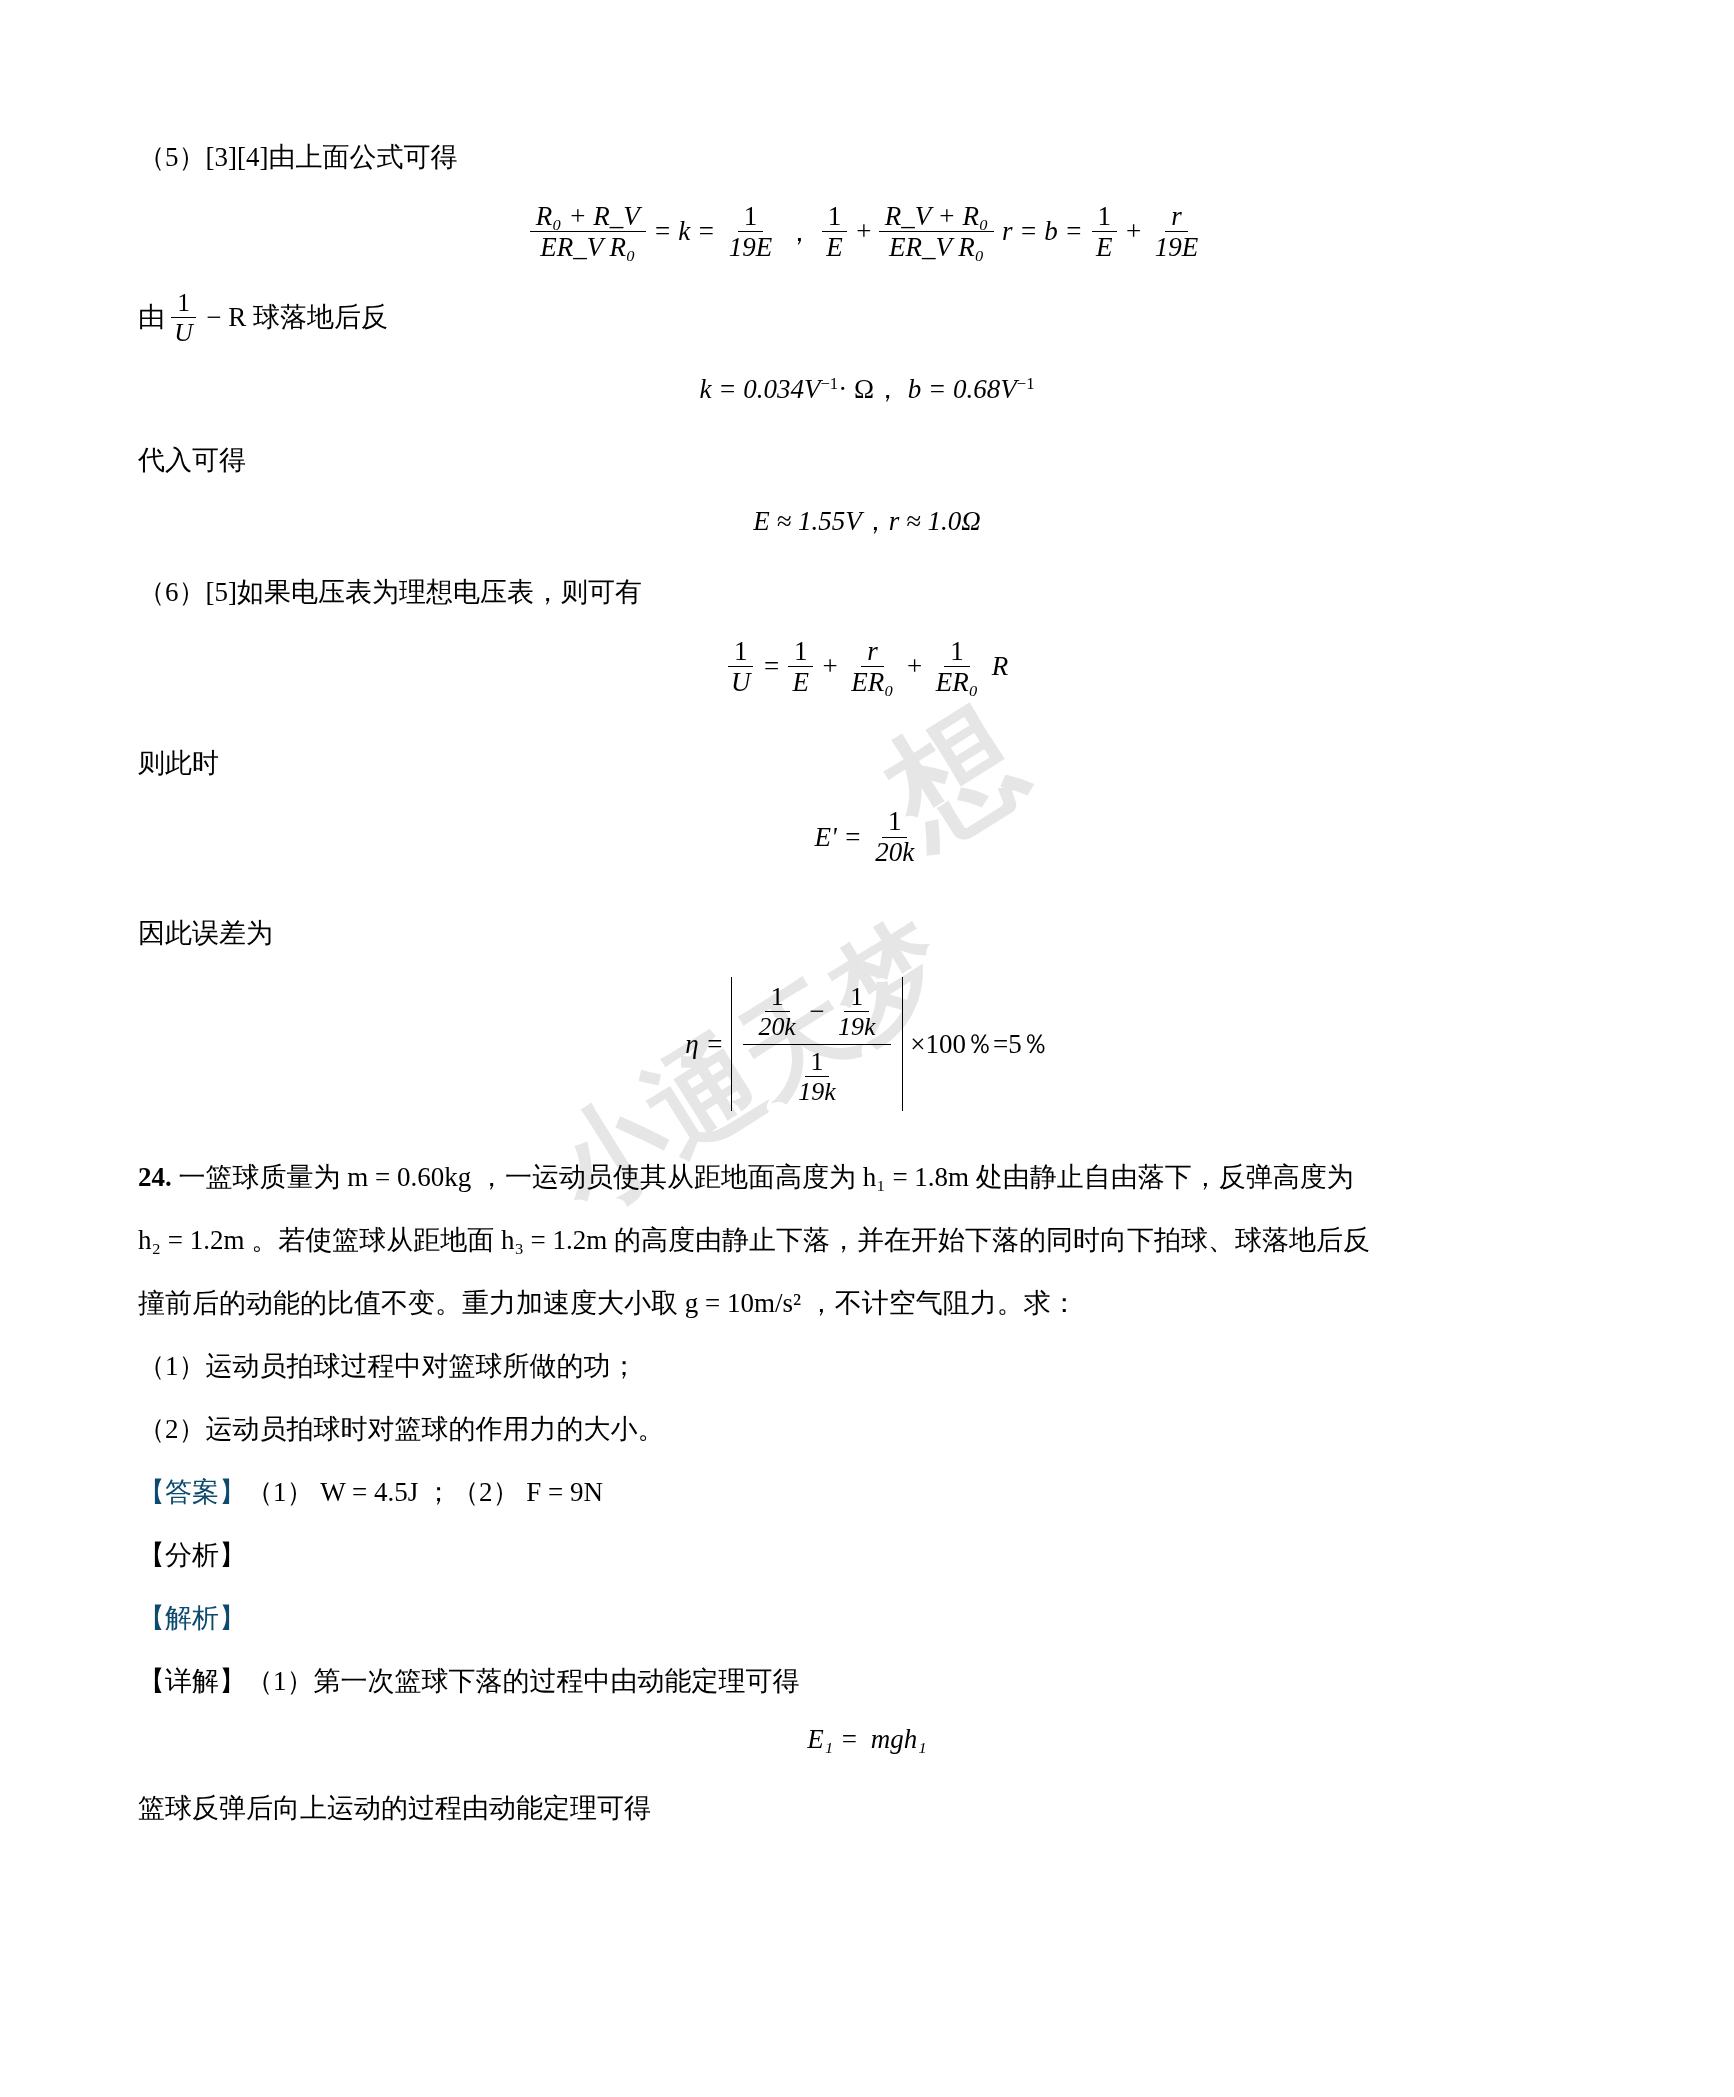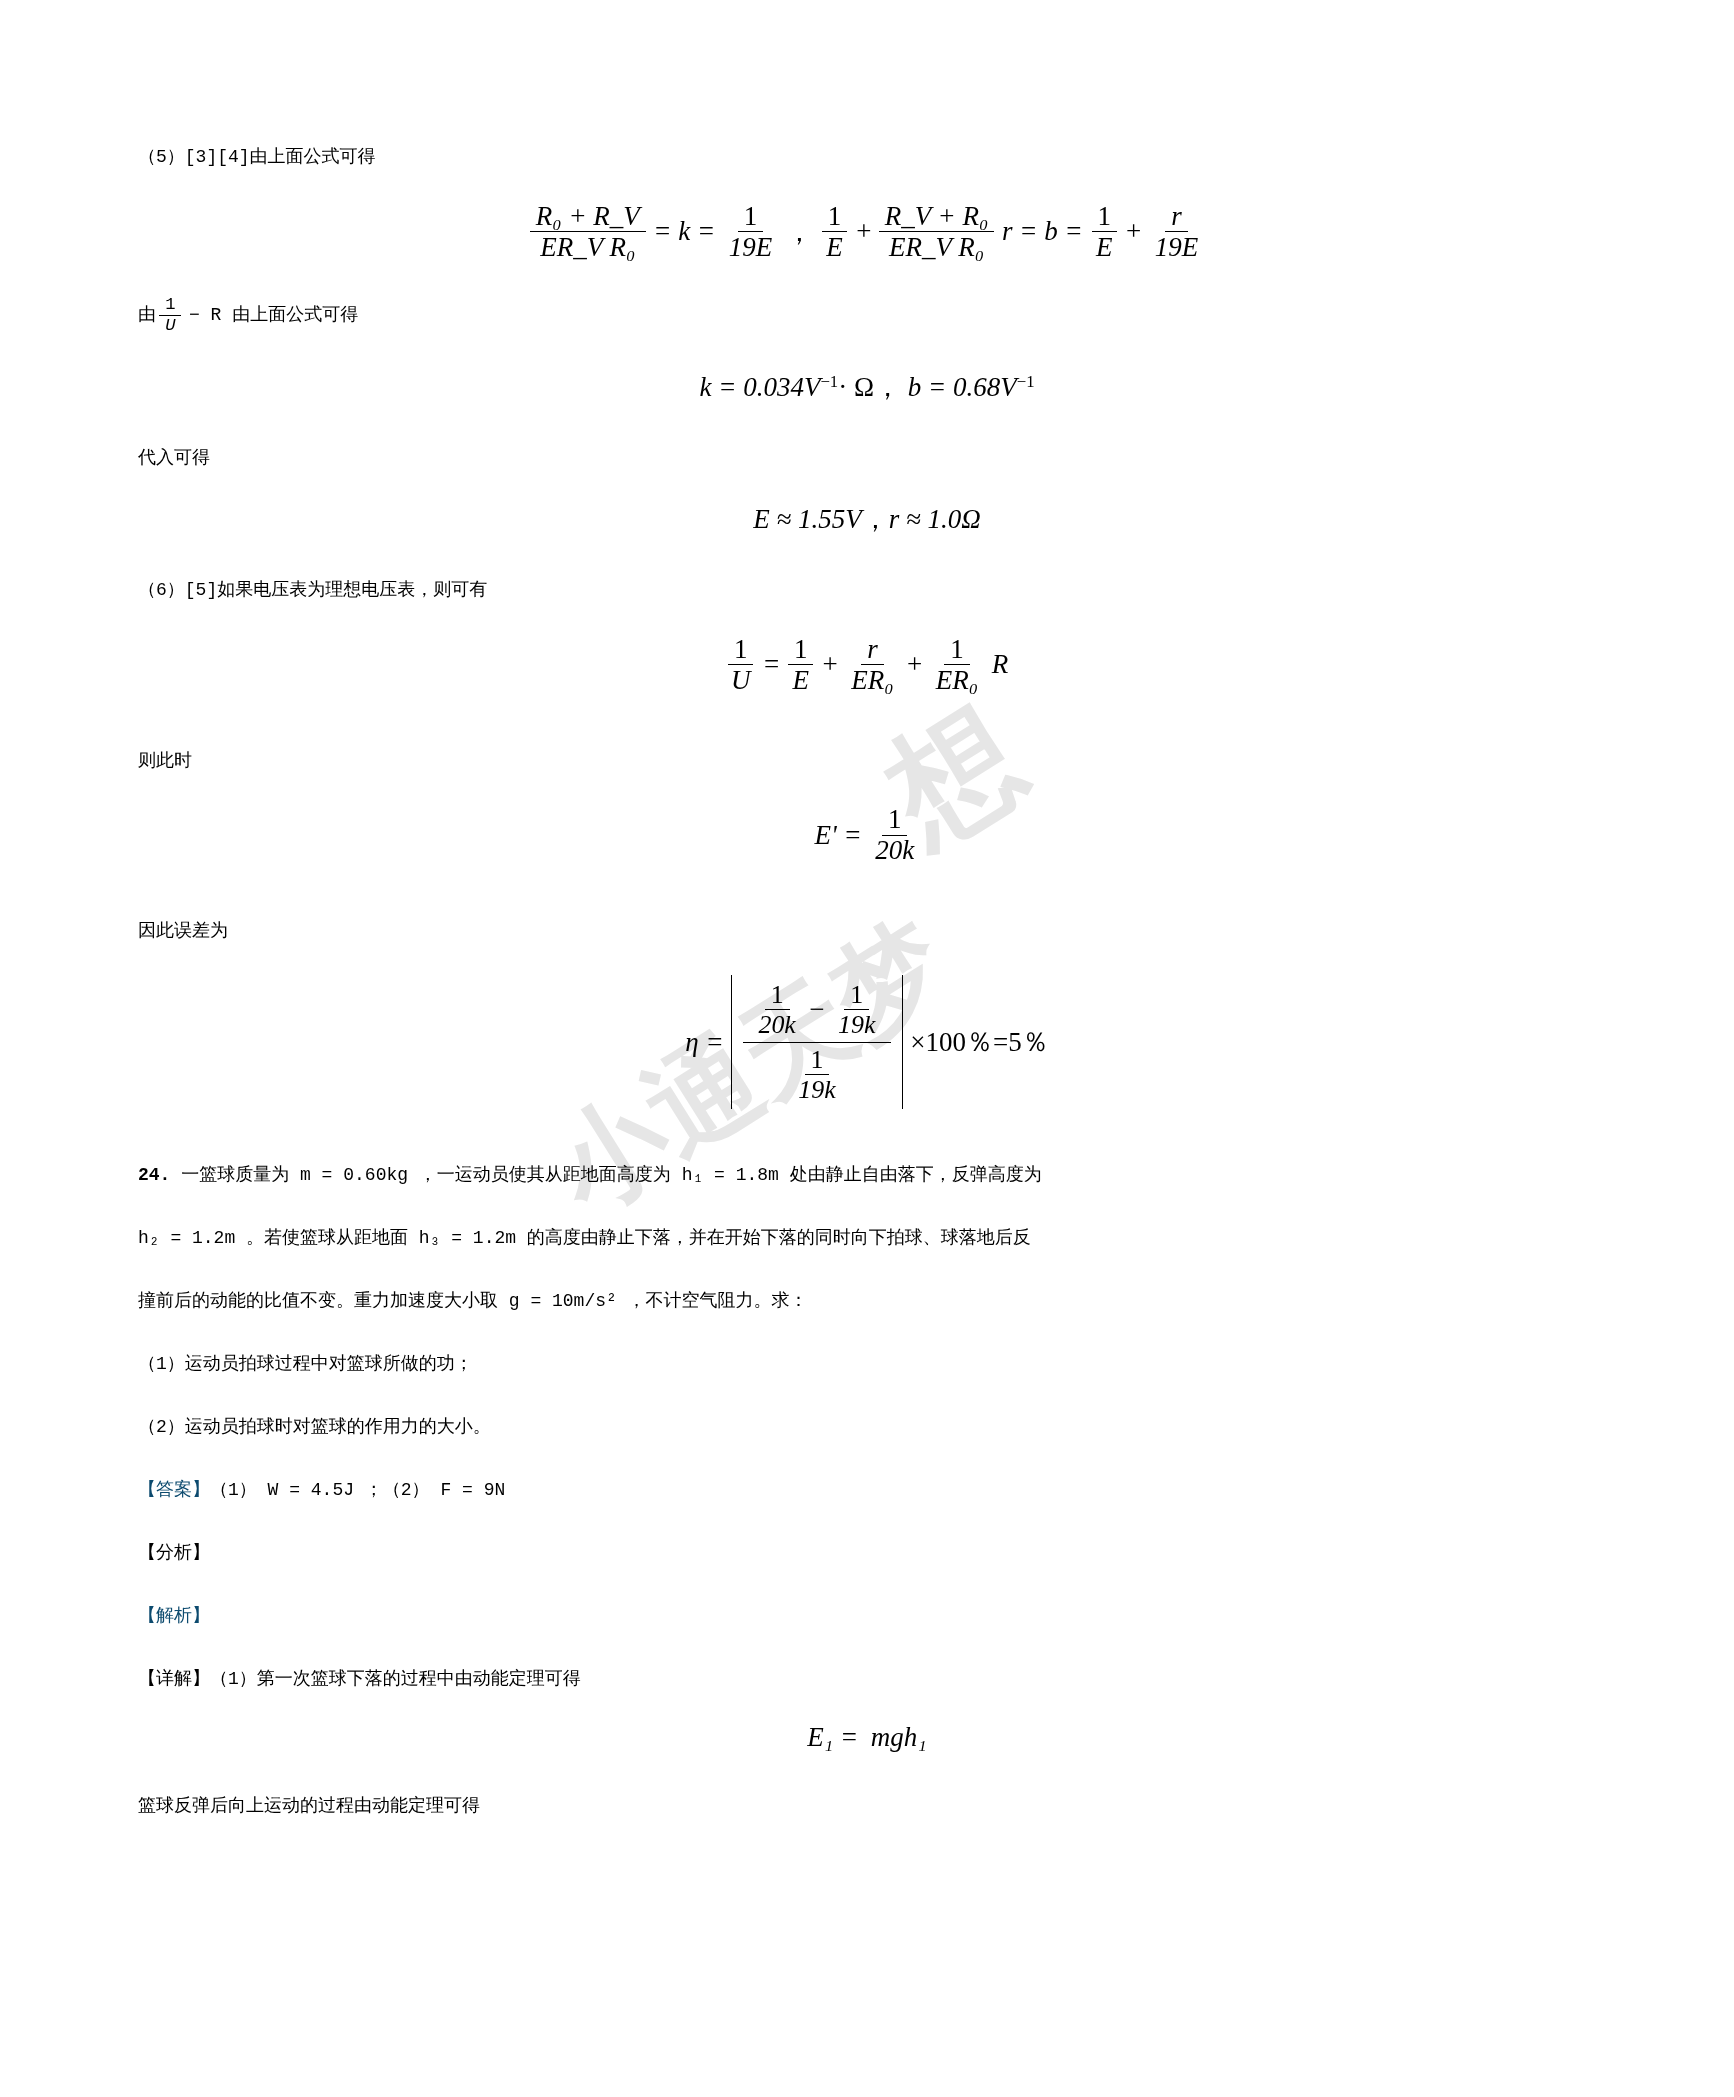--- a/index.html
+++ b/index.html
@@ -31,24 +31,23 @@
     font-weight:bold;
     white-space:nowrap;
     user-select:none;
   }
   .wm-a { left:159px;  top:-126px; font-size:126px; transform:rotate(-32deg); }
   .wm-b { left:-201px; top:176px;  font-size:109px; transform:rotate(-32deg); }
 
   
   .line {
     position:relative; z-index:2;
-    font-size:18px;
+    font-size:27px;
     line-height:63px;
     white-space:nowrap;
-    font-family:Liberation Mono, monospace;
   }
   .para {
     position:relative; z-index:2;
     font-size:27px;
     line-height:67px;
   }
   .blue { color:#0c4a6e; }
   .it { font-style:italic; }
   .num { font-style:normal; }
   sup { font-size:0.62em; vertical-align:0.52em; }
@@ -137,21 +136,21 @@
 
   <div class="spacer-sm"></div>
 
   <div class="line">
     <span class="eqrow" style="vertical-align:middle;">
       <span>由</span>
       <span class="frac inline-frac">
         <span class="n">1</span>
         <span class="d it">U</span>
       </span>
-      <span style="padding-left:4.2px;">− R 由上面公式可得</span>
+      <span style="padding-left:4.2px;">− R 球落地后反</span>
     </span>
   </div>
 
   <div class="spacer-sm"></div>
 
   <div class="eq">
     <span class="it">k = 0.034V</span><sup class="num">−1</sup><span>· Ω</span><span>，</span>
     <span class="it">b = 0.68V</span><sup class="num">−1</sup>
   </div>
 

